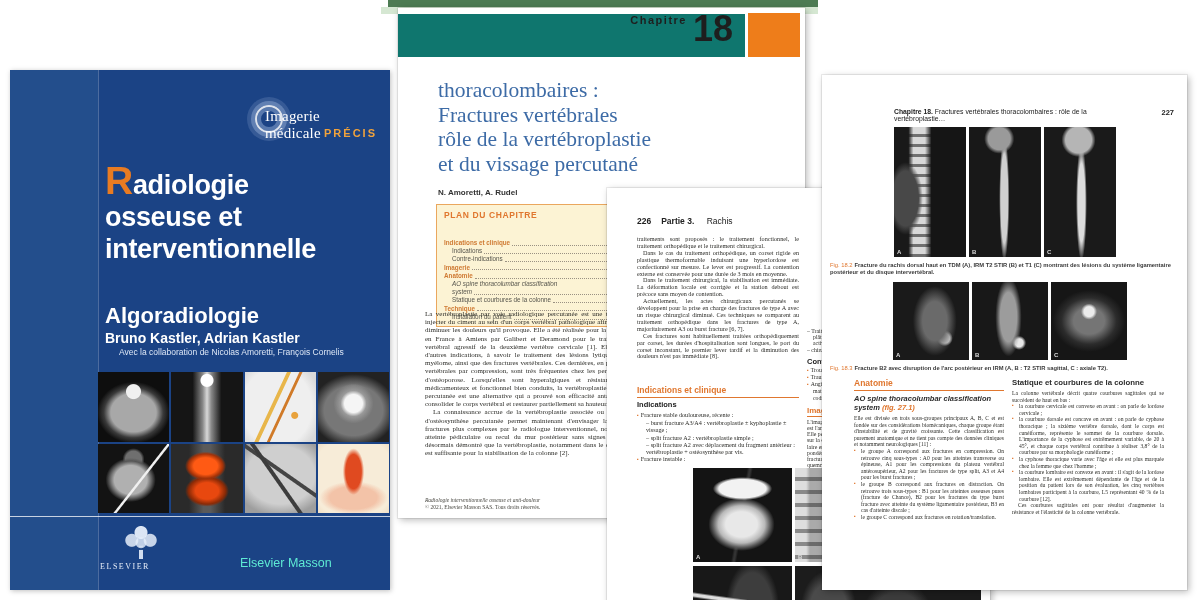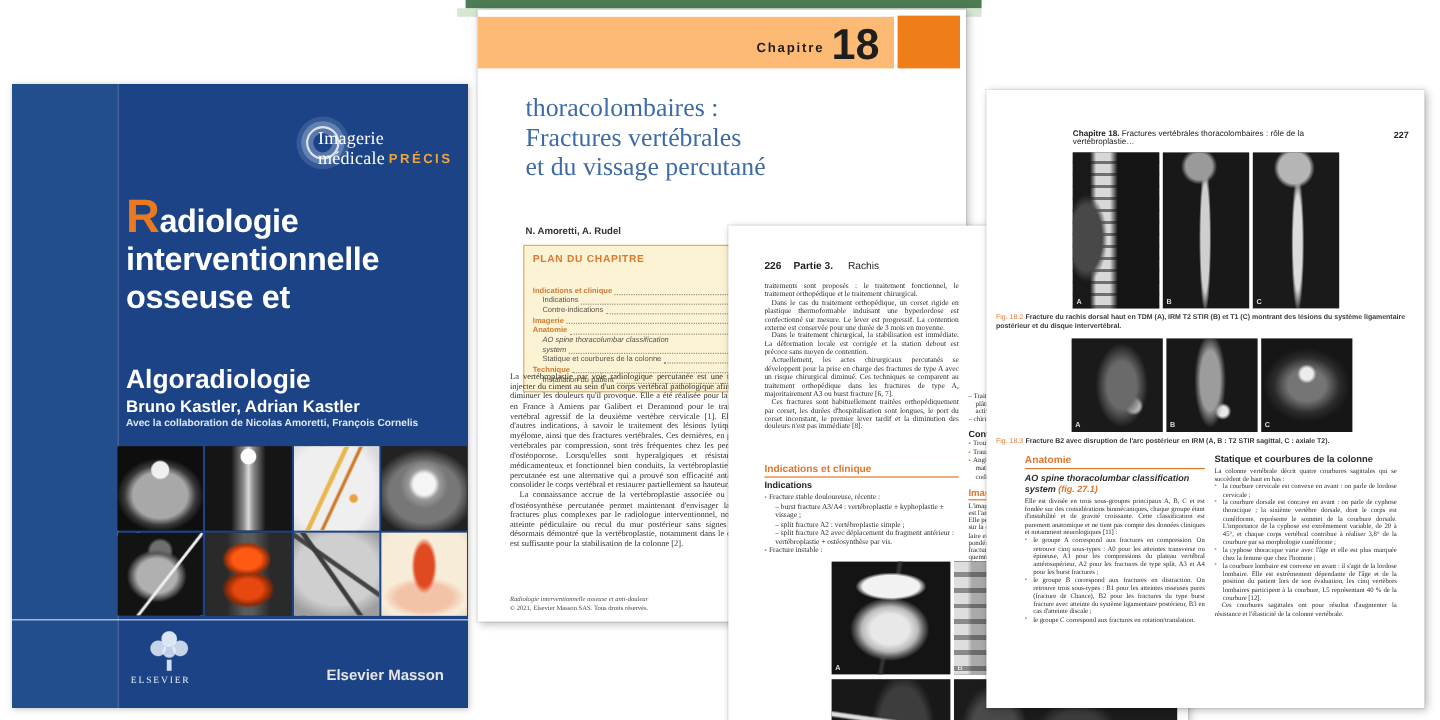--- a/index.html
+++ b/index.html
@@ -21,21 +21,21 @@
   #cover .strip{left:0;top:0;width:88px;height:520px;background:#234e8c}
   #cover .strip-line{left:88px;top:0;width:1px;height:520px;background:rgba(255,255,255,.22)}
   #logo-rings{left:245px;top:35px;width:24px;height:24px;border:2px solid rgba(255,255,255,.85);border-radius:50%;
       box-shadow:0 0 0 4px rgba(150,175,215,.45),0 0 0 8px rgba(150,175,215,.22),inset 0 0 0 4px rgba(150,175,215,.5)}
   #series-name{left:255px;top:38px;width:112px;color:#fff;font:15px "Liberation Serif",serif;letter-spacing:.2px}
   #series-precis{left:0;top:57px;width:367px;text-align:right;color:#f0a23c;font:bold 11px "Liberation Sans",sans-serif;letter-spacing:2px}
   #cover-title{left:95px;top:95px;color:#fff;font-weight:bold;font-size:27px;line-height:32px;letter-spacing:-.3px}
   #cover-title .initial{color:#e87b22;font-size:39px}
   #cover-subtitle{left:95px;top:233px;color:#fff;font-weight:bold;font-size:22px}
   #cover-authors{left:95px;top:260px;color:#fff;font-weight:bold;font-size:14px}
-  #cover-collab{left:95px;top:277px;color:#dde7f6;font-weight:bold;font-size:8.5px}
+  #cover-collab{left:109px;top:277px;color:#dde7f6;font-weight:normal;font-size:8.5px}
   #cover-grid{left:88px;top:302px;width:291px;height:141px;display:grid;grid-template-columns:repeat(4,1fr);
       grid-template-rows:1fr 1fr;gap:2px}
   .gcell{width:100%;height:100%}
   .g1{background:radial-gradient(circle at 50% 28%,#f0f0f0 0 7px,rgba(0,0,0,0) 8px),
       radial-gradient(ellipse 58% 50% at 50% 58%,#a8a8a8 0 55%,#3a3a3a 72%,#0e0e0e 88%);background-color:#0e0e0e}
   .g2{background:radial-gradient(circle at 50% 12%,#fff 0 6px,rgba(0,0,0,0) 7px),
       linear-gradient(90deg,#151515 30%,#888 44%,#d8d8d8 50%,#888 56%,#151515 70%);background-color:#111}
   .g3{background:radial-gradient(circle at 70% 62%,#e8a23c 0 3px,rgba(0,0,0,0) 4px),
       linear-gradient(115deg,rgba(0,0,0,0) 40%,#e8b64a 41% 44%,rgba(0,0,0,0) 45% 52%,#d07a28 53% 55%,rgba(0,0,0,0) 56%),
       radial-gradient(ellipse 70% 80% at 45% 50%,#efefef 0 70%,#d9d9d9 90%);background-color:#f4f4f4}
@@ -53,26 +53,26 @@
   .g8{background:radial-gradient(ellipse 20% 45% at 50% 40%,#e04a20 0 55%,rgba(0,0,0,0) 75%),
       radial-gradient(ellipse 60% 30% at 50% 78%,#f3c3a8 0 55%,rgba(0,0,0,0) 80%),
       radial-gradient(ellipse 80% 80% at 50% 50%,#f7ecd8 0 75%,#ecd9bc 95%);background-color:#f7eedd}
   #cover-hr{left:0;top:446px;width:380px;height:1px;background:rgba(255,255,255,.75)}
   #elsevier-tree{left:108px;top:455px;width:46px;height:34px;
       background:radial-gradient(circle at 50% 22%,rgba(230,238,250,.95) 0 6px,rgba(0,0,0,0) 7px),
       radial-gradient(circle at 30% 45%,rgba(230,238,250,.85) 0 6px,rgba(0,0,0,0) 7px),
       radial-gradient(circle at 70% 45%,rgba(230,238,250,.85) 0 6px,rgba(0,0,0,0) 7px),
       radial-gradient(circle at 50% 52%,rgba(210,222,240,.9) 0 5px,rgba(0,0,0,0) 6px),
       linear-gradient(180deg,rgba(0,0,0,0) 60%,rgba(230,238,250,.9) 61% 64%,rgba(0,0,0,0) 65% 72%,rgba(230,238,250,.9) 73% 100%) 50% 0/4px 100% no-repeat}
-  #elsevier-word{left:99px;top:492px;width:76px;color:#e6edf8;font:8px "Liberation Serif",serif;letter-spacing:1.5px}
-  #cover-publisher{left:230px;top:486px;width:130px;text-align:right;color:#e5e5e5;font-weight:bold;font-size:12.5px}
+  #elsevier-word{left:77px;top:492px;width:76px;text-align:center;color:#e6edf8;font:8px "Liberation Serif",serif;letter-spacing:1.5px}
+  #cover-publisher{left:230px;top:486px;width:130px;text-align:left;color:#5eead4;font-weight:normal;font-size:12.5px}
 
   
   #page-chapter{left:398px;top:8px;width:407px;height:510px;z-index:2}
-  #pc-band{left:0;top:6px;width:347px;height:43px;background:#fdba74;display:flex;align-items:flex-end;justify-content:flex-end;padding:0 12px 4px 0;box-sizing:border-box}
+  #pc-band{left:0;top:6px;width:347px;height:43px;background:#0f766e;display:flex;justify-content:flex-end;padding:0 12px 4px 0;box-sizing:border-box}
   #pc-band .ch-label{font:bold 11px "Liberation Sans",sans-serif;letter-spacing:1.5px;color:#1e1e1e;margin:0 6px 7px 0}
   #pc-band .ch-num{font:bold 36px "Liberation Sans",sans-serif;color:#1e1e1e;line-height:.85}
   #pc-square{left:350px;top:5px;width:52px;height:44px;background:#ee7d1a}
   #pc-title{left:40px;top:70px;width:330px;color:#3d6ba6;font:21.5px "Liberation Serif",serif;line-height:24.5px}
   #pc-authors{left:40px;top:180px;color:#333;font:bold 8px "Liberation Sans",sans-serif}
   #pc-plan{left:38px;top:196px;width:190px;background:#fcf3d4;border:1px solid #eaa75e;padding:5px 7px 5px 7px}
   #pc-plan-title{color:#e0772f;font:bold 8.5px "Liberation Sans",sans-serif;letter-spacing:.6px;margin-bottom:19px}
   .plan-row{display:flex;align-items:flex-end;font:6.3px "Liberation Sans",sans-serif;line-height:8.2px;color:#55544c}
   .plan-row .leader{flex:1;border-bottom:1px dotted #9a9183;margin:0 2px 1.5px 2px}
   .plan-row .pg{color:#3d6ba6;font-weight:bold}
@@ -161,20 +161,21 @@
 
 <div class="abs page" id="page-chapter">
   <div class="abs" id="pc-band">
     <span class="ch-label">Chapitre</span>
     <span class="ch-num">18</span>
   </div>
   <div class="abs" id="pc-square"></div>
   <div class="abs" id="pc-title">
       <div>thoracolombaires :</div>
       <div>Fractures vertébrales</div>
+      <div>rôle de la vertébroplastie</div>
       <div>et du vissage percutané</div>
     </div>
   <div class="abs" id="pc-authors">N. Amoretti, A. Rudel</div>
   <div class="abs" id="pc-plan">
     <div id="pc-plan-title">PLAN DU CHAPITRE</div>
     <div>
         <div class="plan-row main">
         <span class="pl">Indications et clinique</span>
         <span class="leader"></span>
         <span class="pg">226</span>
@@ -360,22 +361,22 @@
 </div>
 
 <div class="abs" id="cover">
   <div class="abs strip"></div>
   <div class="abs strip-line"></div>
   <div class="abs" id="logo-rings"></div>
   <div class="abs" id="series-precis">PRÉCIS</div>
   <div class="abs" id="series-name">Imagerie médicale</div>
   <div class="abs" id="cover-title">
     <div><span class="initial">R</span><span>adiologie</span></div>
+    <div>osseuse et</div>
     <div>interventionnelle</div>
-    <div>osseuse et</div>
   </div>
   <div class="abs" id="cover-subtitle">Algoradiologie</div>
   <div class="abs" id="cover-authors">Bruno Kastler, Adrian Kastler</div>
   <div class="abs" id="cover-collab">Avec la collaboration de Nicolas Amoretti, François Cornelis</div>
   <div class="abs" id="cover-grid">
       <div class="gcell g1"></div>
       <div class="gcell g2"></div>
       <div class="gcell g3"></div>
       <div class="gcell g4"></div>
       <div class="gcell g5"></div>

